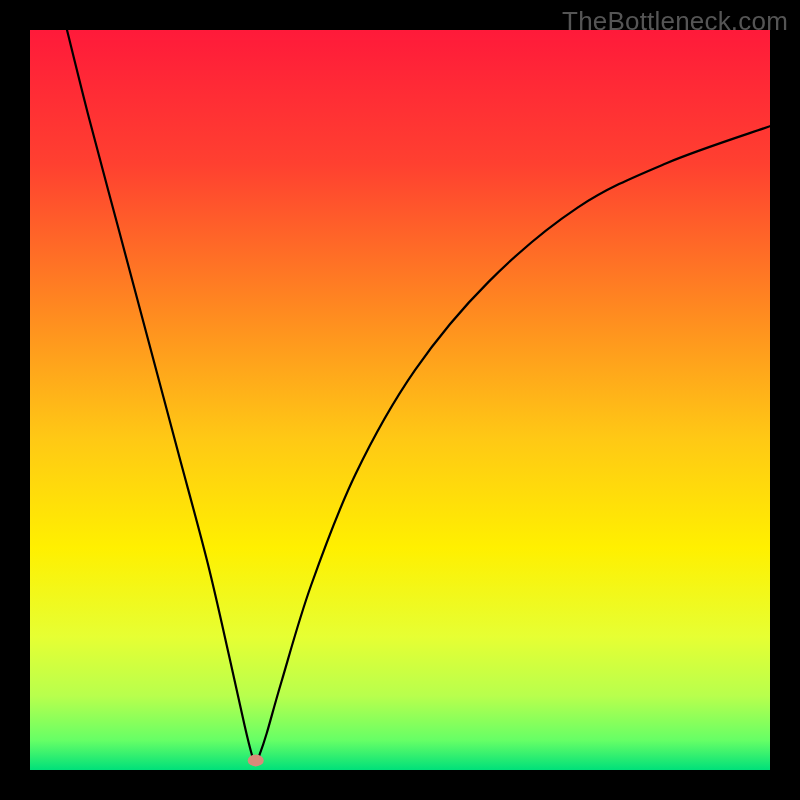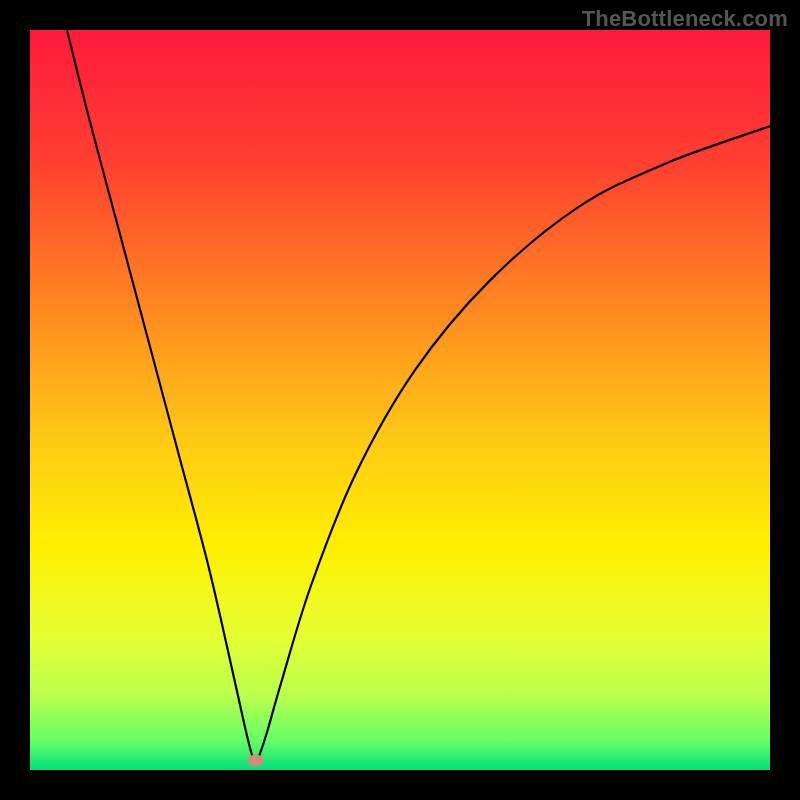--- a/index.html
+++ b/index.html
@@ -24,22 +24,22 @@
     left: 30px;
     width: 740px;
     height: 740px;
     overflow: hidden;
   }
   .watermark {
     position: absolute;
     top: 6px;
     right: 12px;
     color: #555;
-    font-size: 22px;
-    font-weight: 700;
+    font-size: 26px;
+    font-weight: 400;
     letter-spacing: 0.2px;
   }
   svg { display: block; }
 </style>
 </head>
 <body>
 
 <div class="frame">
 
   <div class="plot-area">

